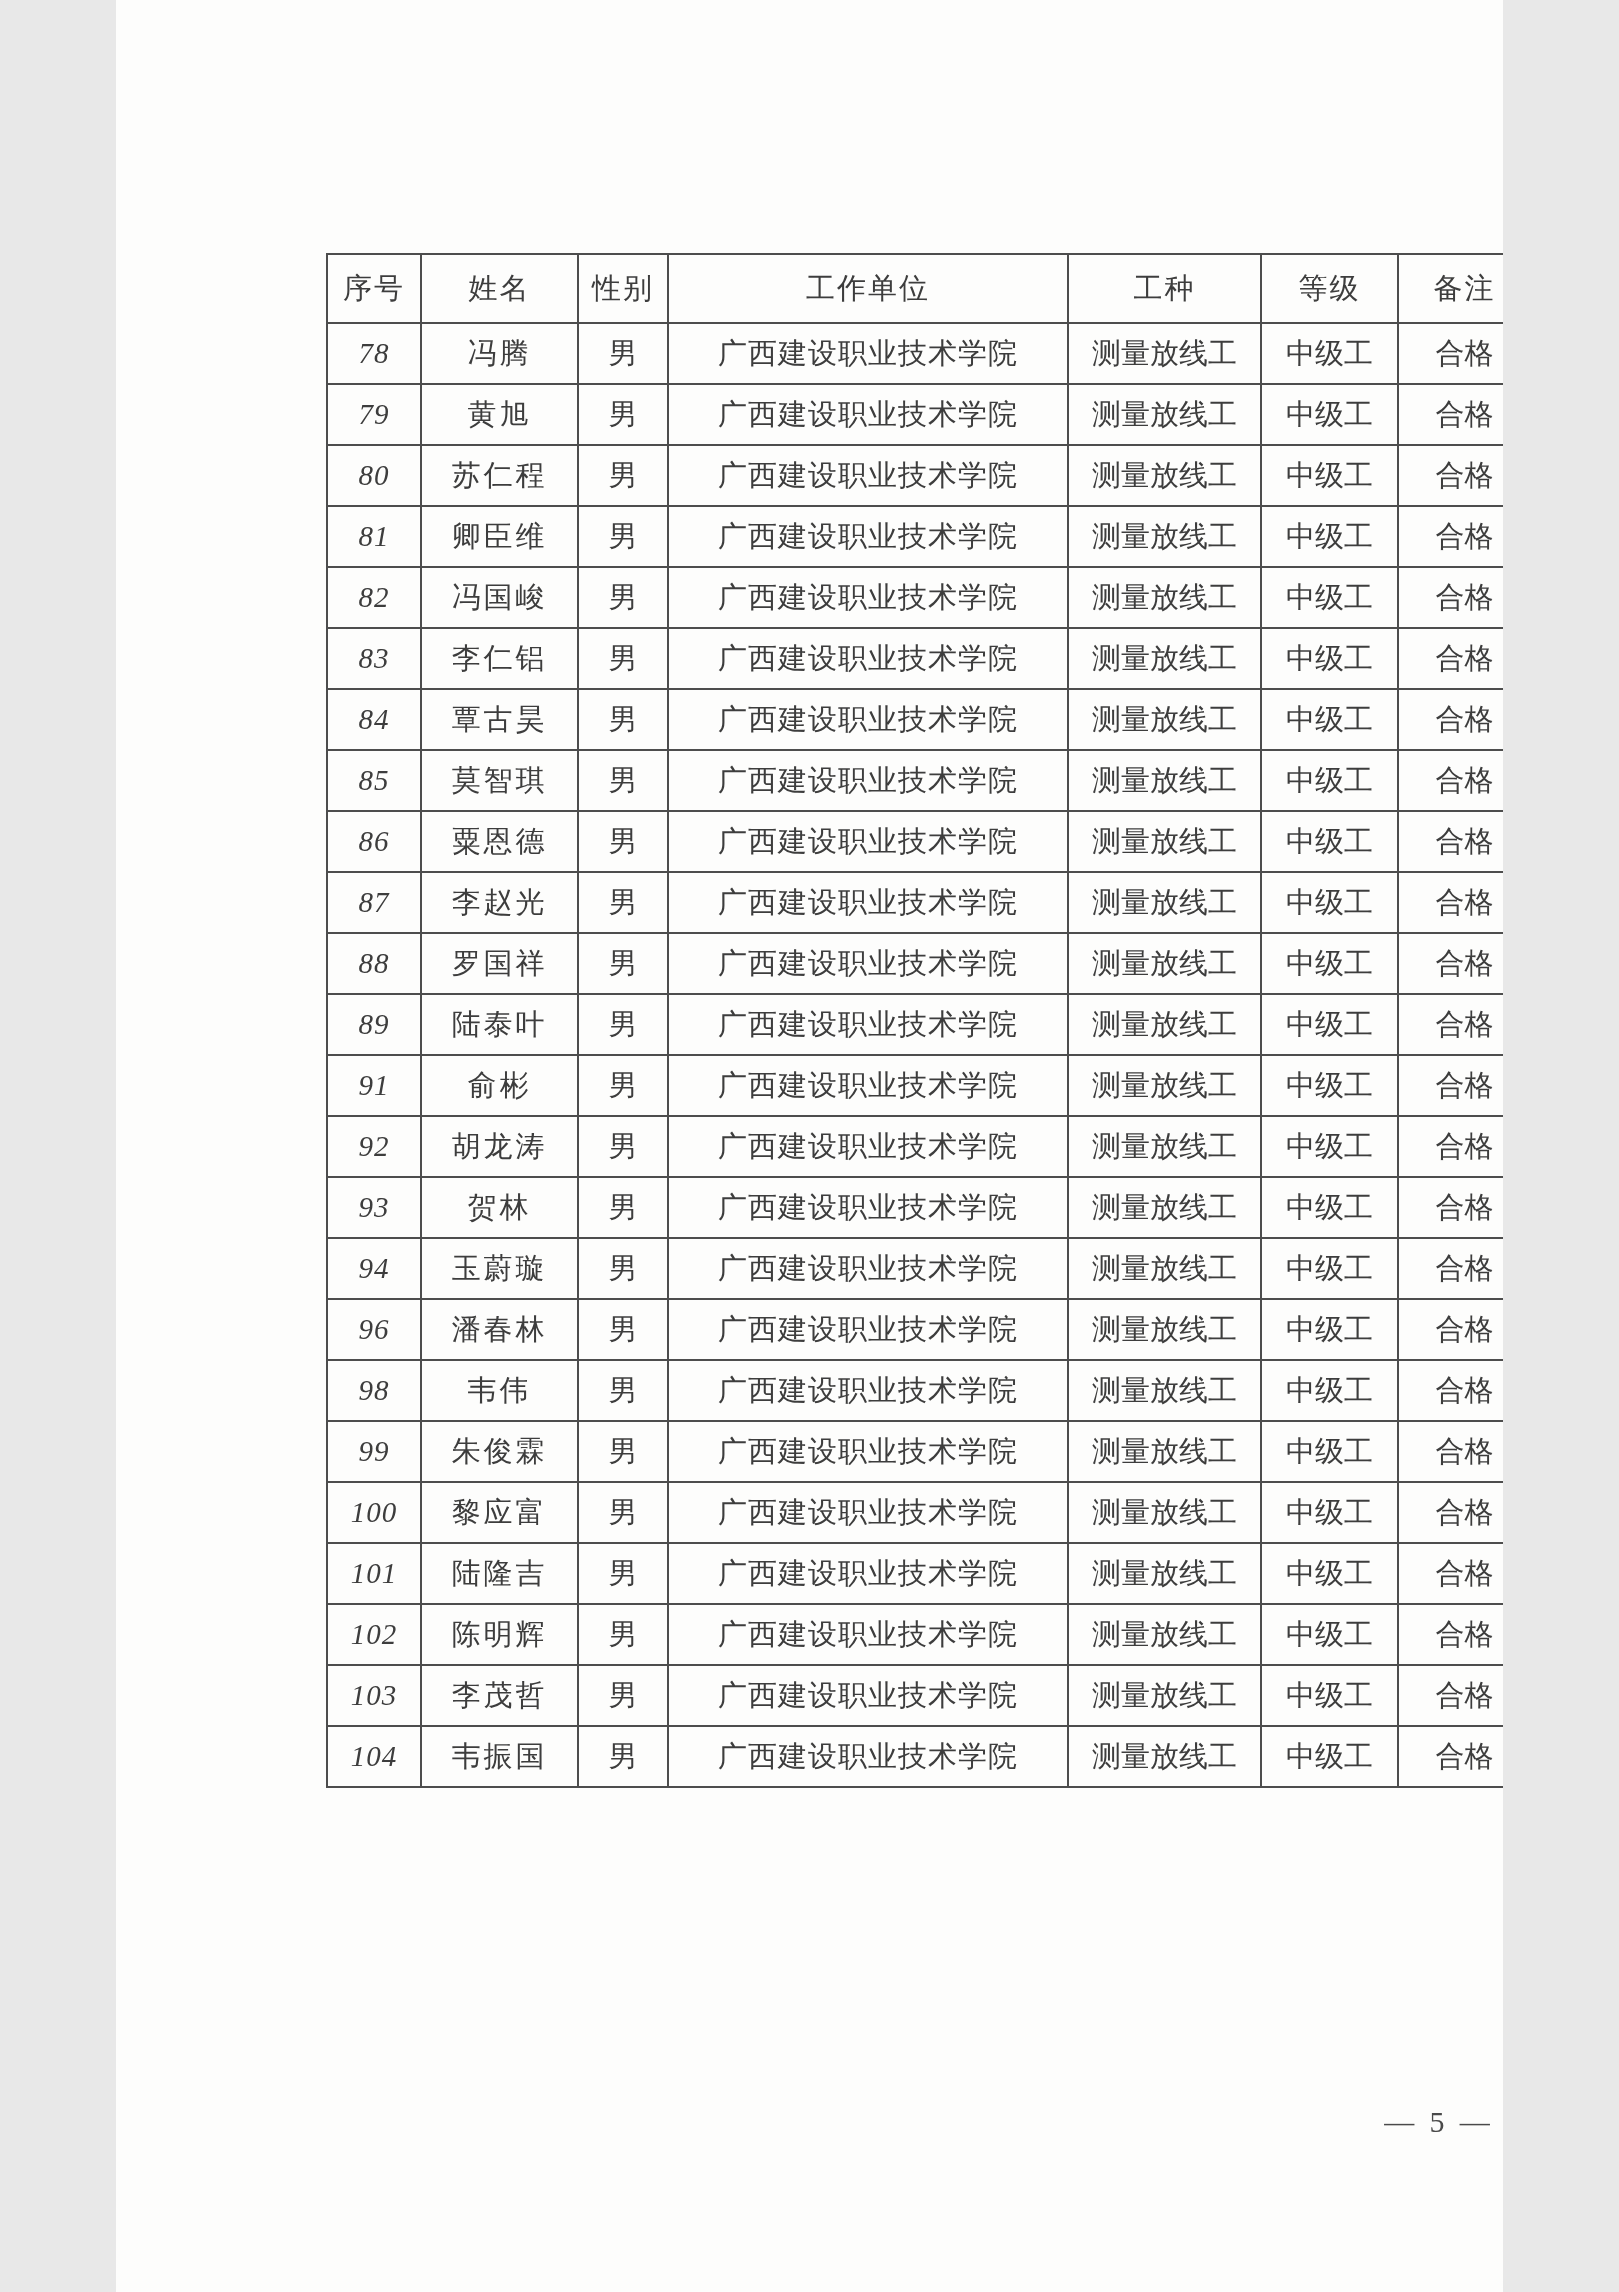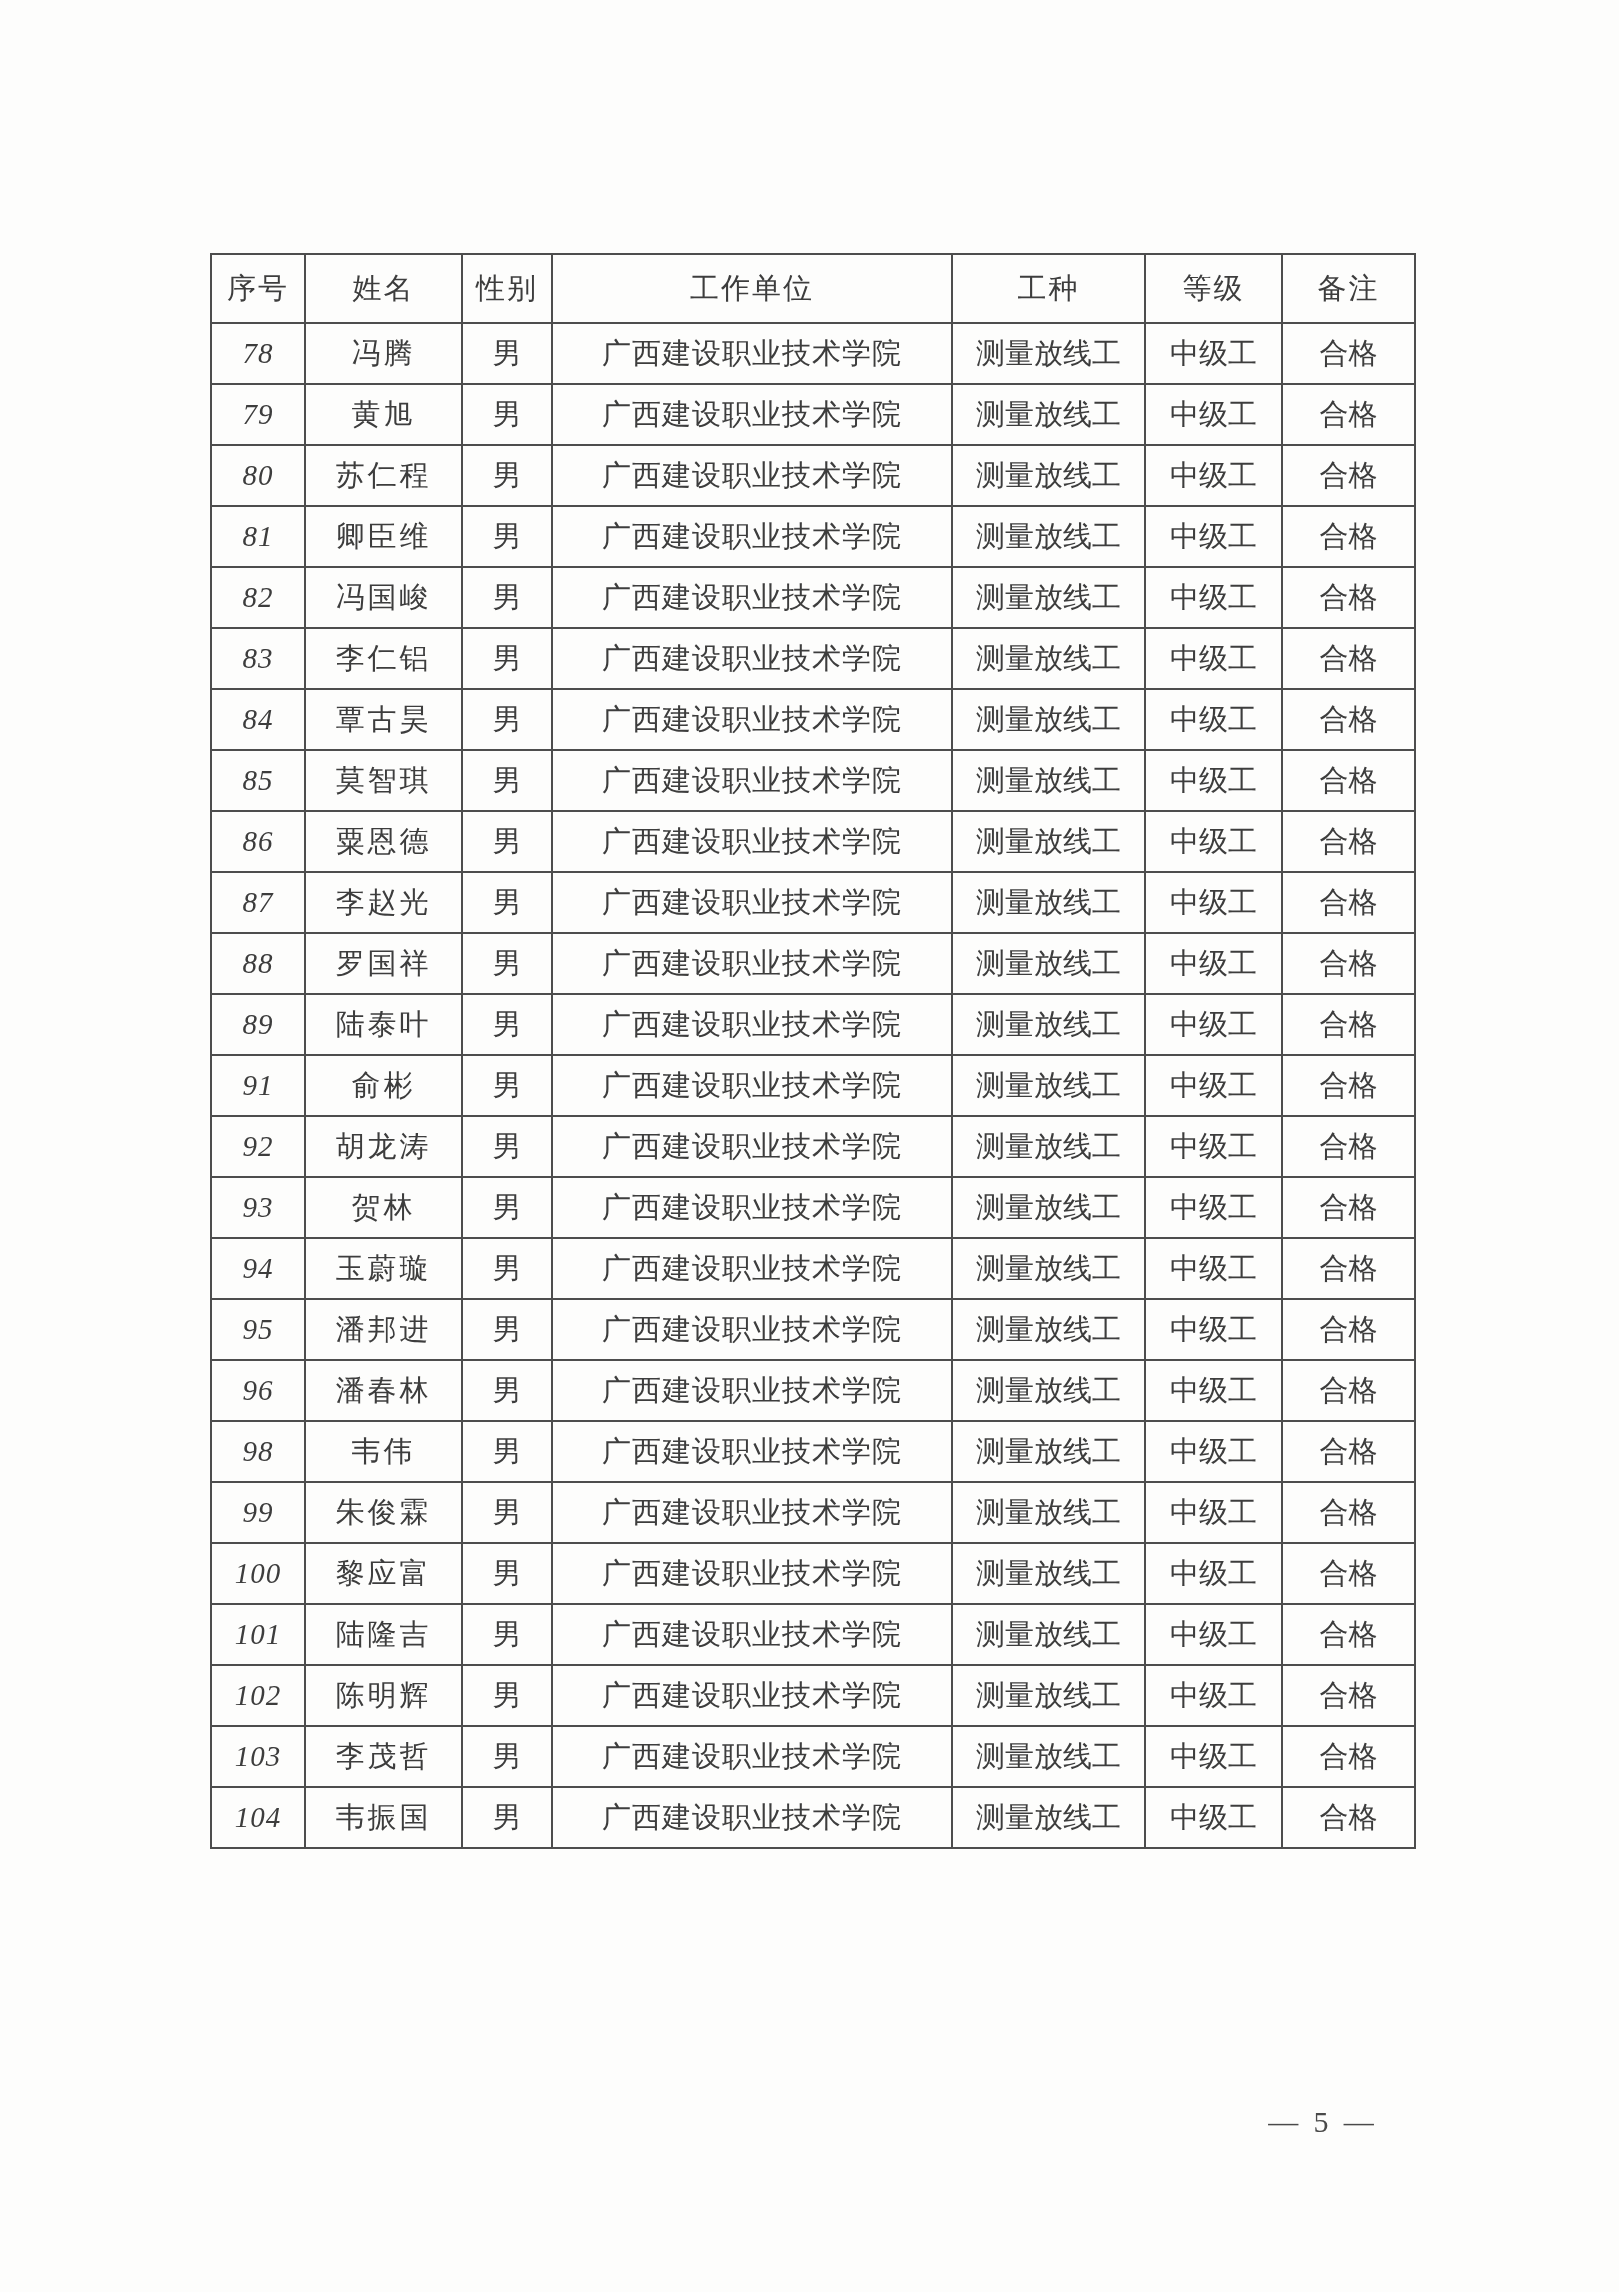--- a/index.html
+++ b/index.html
@@ -2,21 +2,21 @@
 <html><head>
 <meta charset="utf-8">
 <style>
   html, body {
     margin: 0;
     padding: 0;
     background: #e8e8e8;
   }
   .page {
     position: relative;
-    width: 1619px;
+    width: 1387px;
     height: 2293px;
     margin: 0 auto;
     background: #fdfdfc;
     overflow: hidden;
     font-family: "Liberation Serif", "DejaVu Serif", serif;
     color: #3d3d3d;
   }
   table.results {
     position: absolute;
     left: 210px;
@@ -235,29 +235,20 @@
         <tr>
           <td class="cell-index">94</td>
           <td class="cell-name">玉蔚璇</td>
           <td class="cell-gender">男</td>
           <td class="cell-workunit">广西建设职业技术学院</td>
           <td class="cell-jobtype">测量放线工</td>
           <td class="cell-level">中级工</td>
           <td class="cell-remark">合格</td>
         </tr>
         <tr>
-          <td class="cell-index">95</td>
-          <td class="cell-name">潘邦进</td>
-          <td class="cell-gender">男</td>
-          <td class="cell-workunit">广西建设职业技术学院</td>
-          <td class="cell-jobtype">测量放线工</td>
-          <td class="cell-level">中级工</td>
-          <td class="cell-remark">合格</td>
-        </tr>
-        <tr>
           <td class="cell-index">96</td>
           <td class="cell-name">潘春林</td>
           <td class="cell-gender">男</td>
           <td class="cell-workunit">广西建设职业技术学院</td>
           <td class="cell-jobtype">测量放线工</td>
           <td class="cell-level">中级工</td>
           <td class="cell-remark">合格</td>
         </tr>
         <tr>
           <td class="cell-index">98</td>

